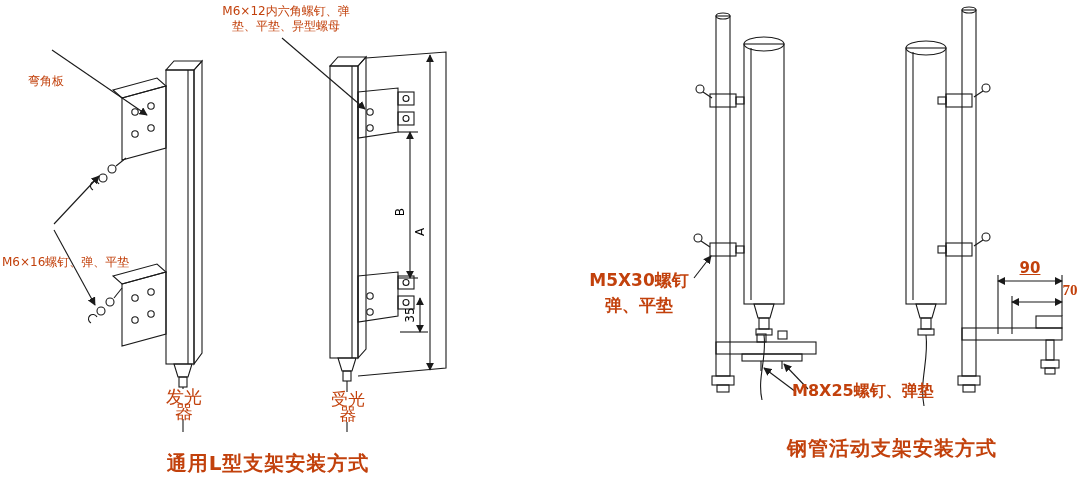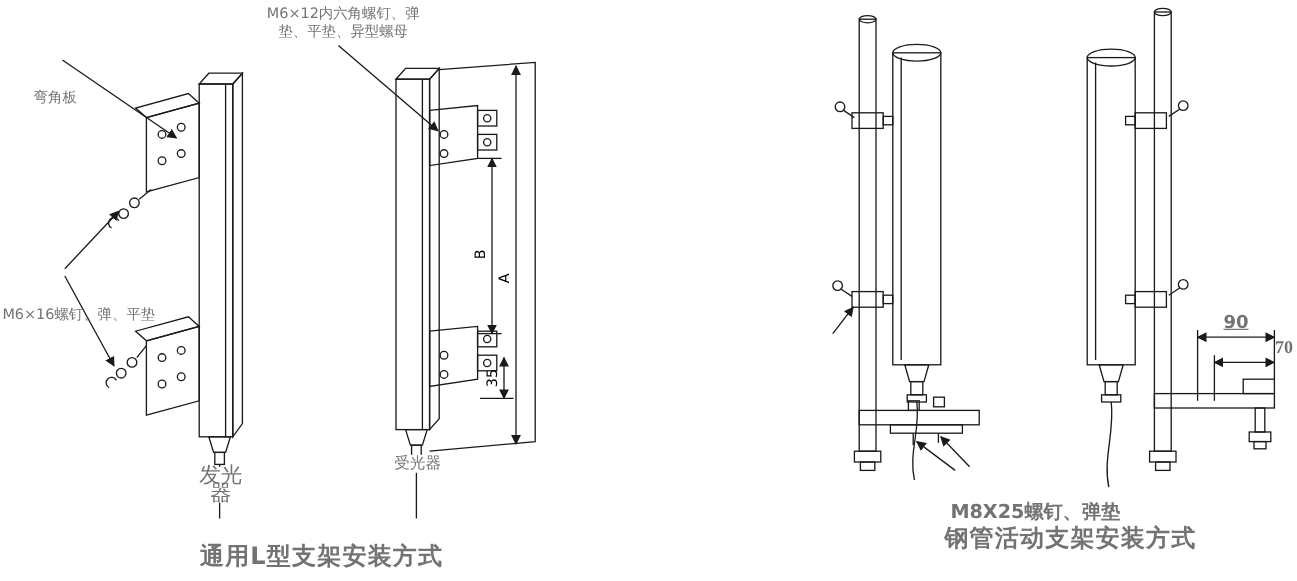--- a/index.html
+++ b/index.html
@@ -3,25 +3,25 @@
 <meta charset="utf-8">
 <style>
   html,body{margin:0;padding:0;background:#fff;}
   #page{
     position:relative;width:1081px;height:484px;background:#fff;overflow:hidden;
     font-family:"DejaVu Sans","Liberation Sans",sans-serif;color:#000;
   }
   #art{position:absolute;left:0;top:0;}
   .art{stroke:var(--line-color,#1a1a1a);fill:none;stroke-width:1.1;}
   .art .hole{fill:#fff;}
-  .lbl{position:absolute;font-size:12px;line-height:15px;color:#737373;white-space:nowrap;}
+  .lbl{position:absolute;font-size:12px;line-height:15px;color:#c2410c;white-space:nowrap;}
   .lbl.center{text-align:center;white-space:normal;}
   .lbl.bg{background:#fff;padding:0 1px;}
   .big{font-size:17px;font-weight:700;line-height:25px;}
-  .mid{font-size:16px;font-weight:700;margin-top:36px;}
+  .mid{font-size:16px;font-weight:700;}
   .dimnum{font-size:15px;font-weight:700;text-align:center;}
   .caption{font-size:20px;font-weight:700;letter-spacing:1px;text-align:center;}
   .dim{fill:#000;stroke:none;font-size:12px;font-family:"DejaVu Sans","Liberation Sans",sans-serif;}
 </style>
 </head>
 <body>
 
 <div id="page" style="background: rgb(255, 255, 255); color: rgb(0, 0, 0);">
 
   <svg id="art" width="1081" height="484" viewBox="0 0 1081 484">
@@ -239,24 +239,28 @@
 
   <div class="lbl center" style="left:210px;top:4px;width:152px;">
     <span>M6×12内六角螺钉、弹</span><br>
     <span>垫、平垫、异型螺母</span>
   </div>
 
   <div class="lbl" style="left:2px;top:207px;margin-top:48px;">M6×16螺钉、弹、平垫</div>
 
   <div class="lbl center bg" style="left:159px;top:389px;width:48px;font-size:18px;">发光器</div>
 
-  <div class="lbl center bg" style="left:323px;top:379px;width:48px;font-size:13px;">受光器</div>
+  <div class="lbl center bg" style="left:323px;top:392px;width:48px;font-size:17px;">受光器</div>
 
   <div class="lbl center caption" style="left:138px;top:456px;width:260px;">通用L型支架安装方式</div>
 
+  <div class="lbl center big" style="left:578px;top:268px;width:122px;">
+    <span>M5X30螺钉</span><br>
+    <span>弹、平垫</span>
+  </div>
 
   <div class="lbl mid" style="left:792px;top:383px;">M8X25螺钉、弹垫</div>
 
   <div class="lbl center dimnum" style="left:1008px;top:261px;width:44px;text-decoration:underline;">90</div>
 
   <div class="lbl center dimnum" style="left:1048px;top:283px;width:44px;font-family:Liberation Serif, serif;">70</div>
 
   <div class="lbl center caption" style="left:762px;top:441px;width:260px;">钢管活动支架安装方式</div>
 
 </div>

